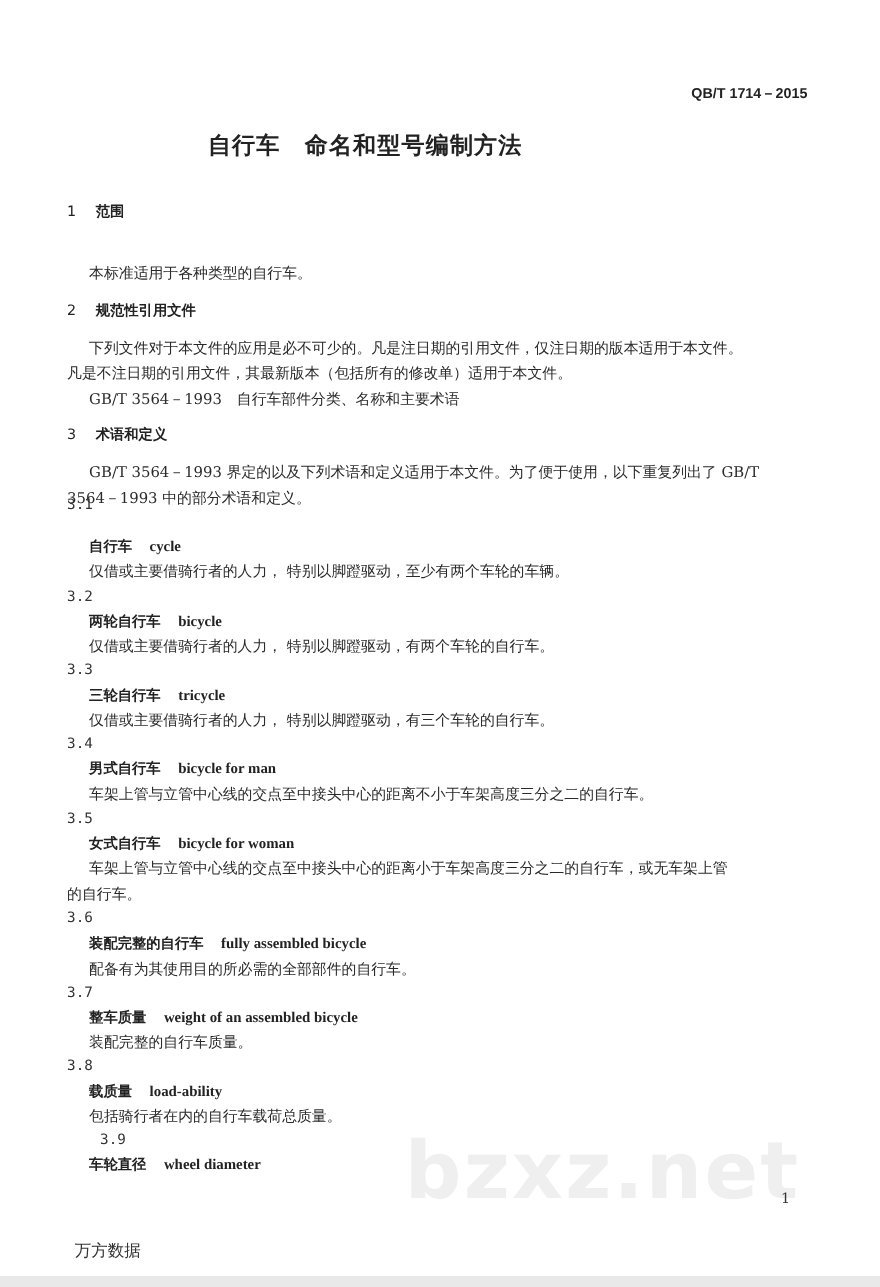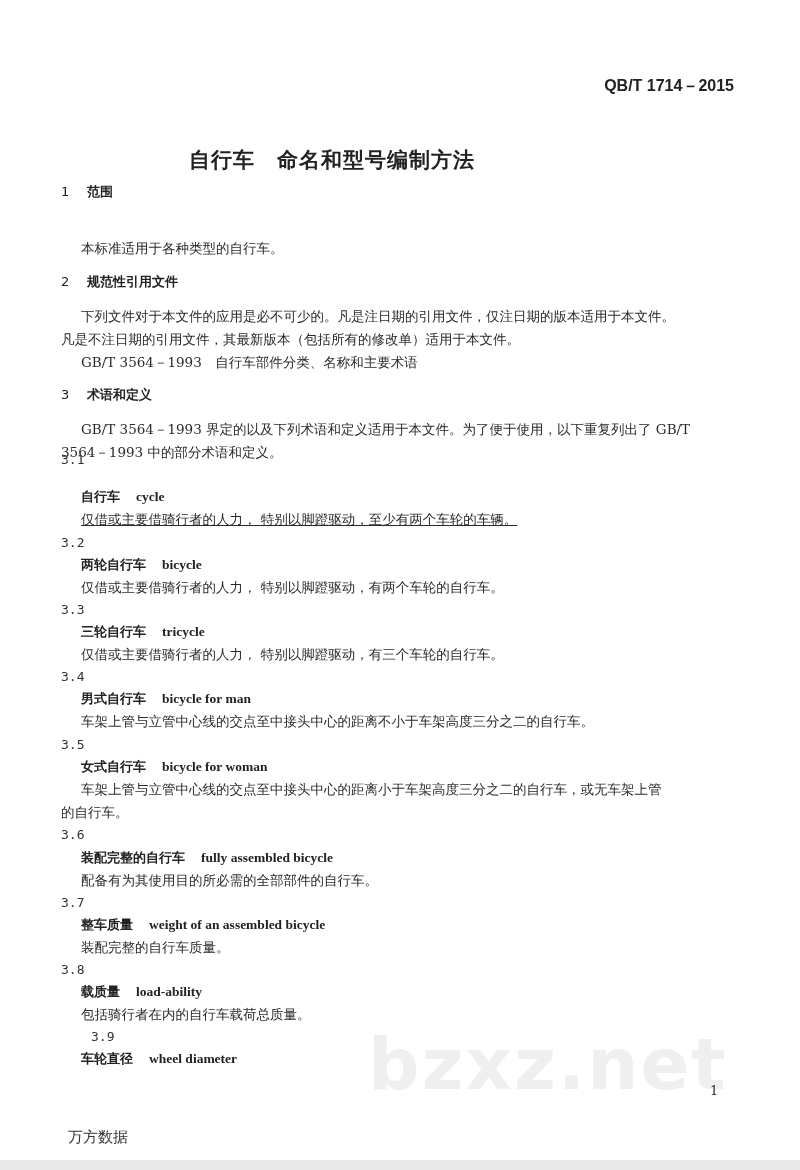--- a/index.html
+++ b/index.html
@@ -7,25 +7,25 @@
     width: 800px; height: 1170px; overflow: hidden;
     background: #ffffff;
     font-family: "DejaVu Serif", "Liberation Serif", serif;
     color: #222;
     position: relative;
   }
   .page { position: absolute; left: 0; top: 0; width: 800px; height: 1170px; background: #fff; }
   .bottom-edge { position: absolute; left: 0; right: 0; top: 1160px; height: 10px; background: #e9e9e9; }
   .std-code {
     position: absolute; top: 76px; right: 66px;
-    font-family: "Liberation Sans", sans-serif; font-size: 16px; font-weight: bold; color: #222;
+    font-family: "Liberation Sans", sans-serif; font-size: 13px; font-weight: bold; color: #222;
   }
   .doc-title {
     position: absolute; top: 118px; left: 0; width: 664px; text-align: center;
-    font-family: "DejaVu Sans", sans-serif; font-size: 21px; font-weight: bold; color: #222; letter-spacing: 1px; margin-top: 28px;
+    font-family: "DejaVu Sans", sans-serif; font-size: 21px; font-weight: bold; color: #222; letter-spacing: 1px;
   }
   .abs { position: absolute; white-space: nowrap; }
   .sec-head { font-family: "DejaVu Sans", sans-serif; font-size: 13px; font-weight: bold; left: 61px; }
   .sec-head .num { display: inline-block; width: 26px; font-weight: normal; }
   .para { font-size: 13.5px; color: #2a2a2a; }
   .ind { left: 81px; }
   .flush { left: 61px; }
   .clause-num { left: 61px; font-family: "DejaVu Sans Mono", monospace; font-size: 13px; color: #333; }
   .term { left: 81px; font-family: "DejaVu Sans", sans-serif; font-size: 13px; font-weight: bold; color: #222; }
   .term .en { font-family: "Liberation Serif", serif; font-weight: bold; margin-left: 16px; font-size: 13.5px; }
@@ -58,21 +58,21 @@
   <div class="abs para ind" style="top:354px;">GB/T 3564－1993　自行车部件分类、名称和主要术语</div>
 
   <div class="abs sec-head" style="top:386px;">
     <span class="num">3</span><span>术语和定义</span>
   </div>
   <div class="abs para ind" style="top:421px;">GB/T 3564－1993 界定的以及下列术语和定义适用于本文件。为了便于使用，以下重复列出了 GB/T</div>
   <div class="abs para flush" style="top:444px;">3564－1993 中的部分术语和定义。</div>
 
   <div class="abs clause-num" style="top:452px;">3.1</div>
   <div class="abs term" style="top:488px;"><span>自行车</span><span class="en">cycle</span></div>
-  <div class="abs para ind" style="top:511px;text-decoration:underline;">仅借或主要借骑行者的人力， 特别以脚蹬驱动，至少有两个车轮的车辆。</div>
+  <div class="abs para ind" style="top:511px;">仅借或主要借骑行者的人力， 特别以脚蹬驱动，至少有两个车轮的车辆。</div>
 
   <div class="abs clause-num" style="top:535px;">3.2</div>
   <div class="abs term" style="top:556px;"><span>两轮自行车</span><span class="en">bicycle</span></div>
   <div class="abs para ind" style="top:579px;">仅借或主要借骑行者的人力， 特别以脚蹬驱动，有两个车轮的自行车。</div>
 
   <div class="abs clause-num" style="top:602px;">3.3</div>
   <div class="abs term" style="top:623px;"><span>三轮自行车</span><span class="en">tricycle</span></div>
   <div class="abs para ind" style="top:646px;">仅借或主要借骑行者的人力， 特别以脚蹬驱动，有三个车轮的自行车。</div>
 
   <div class="abs clause-num" style="top:669px;">3.4</div>

